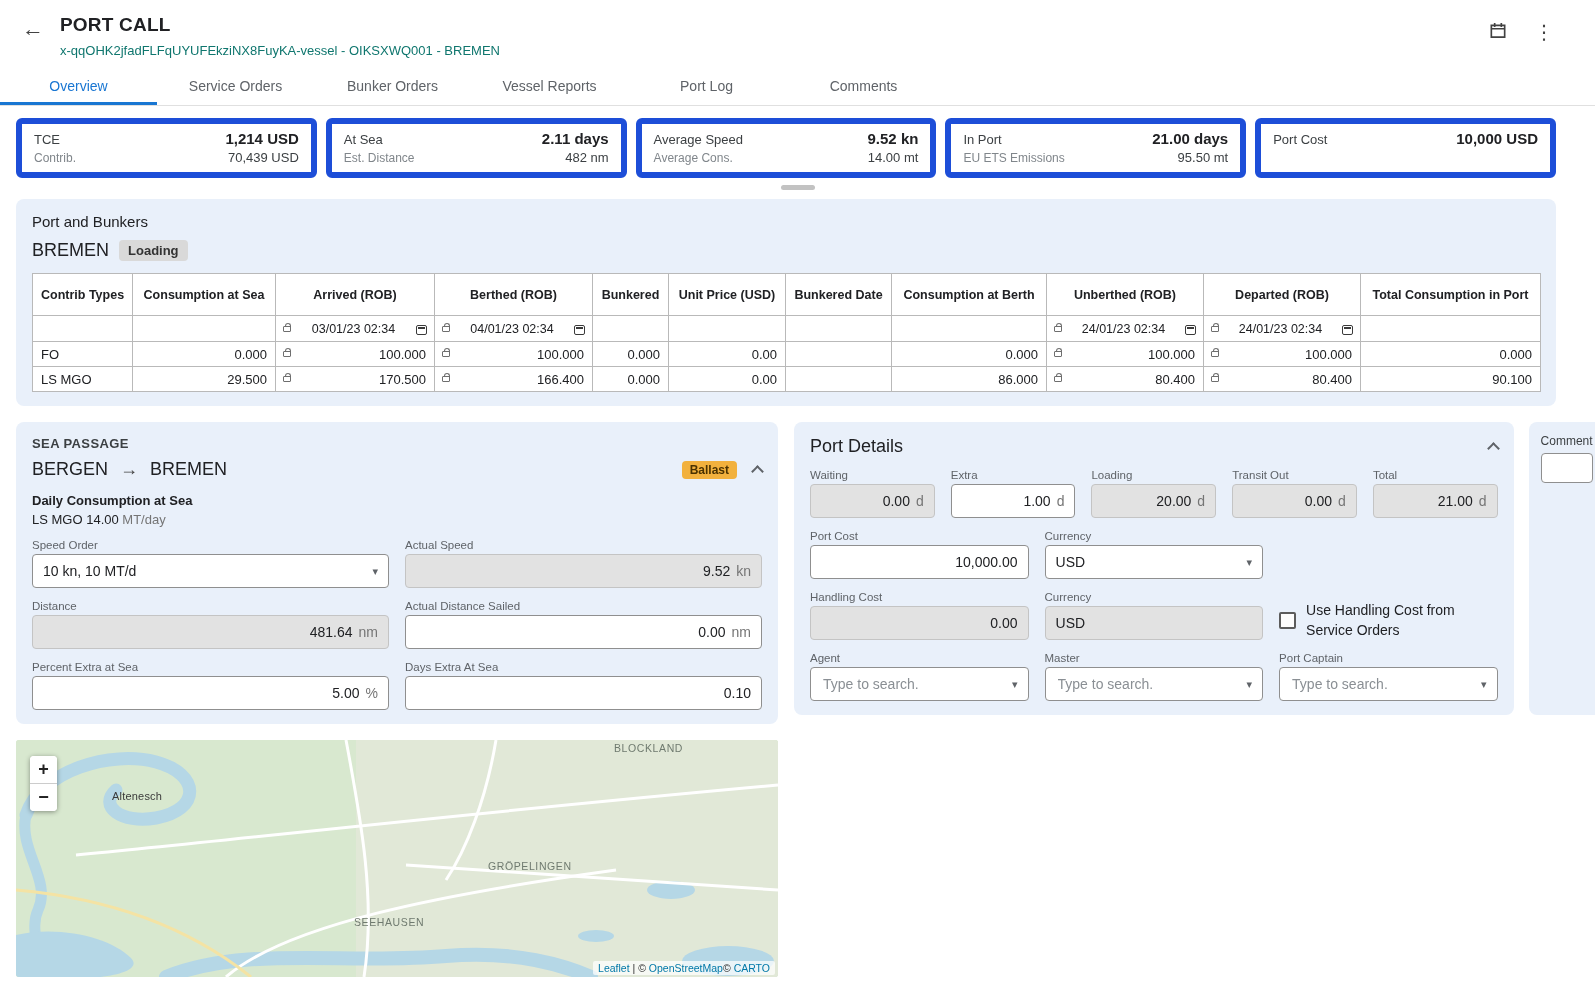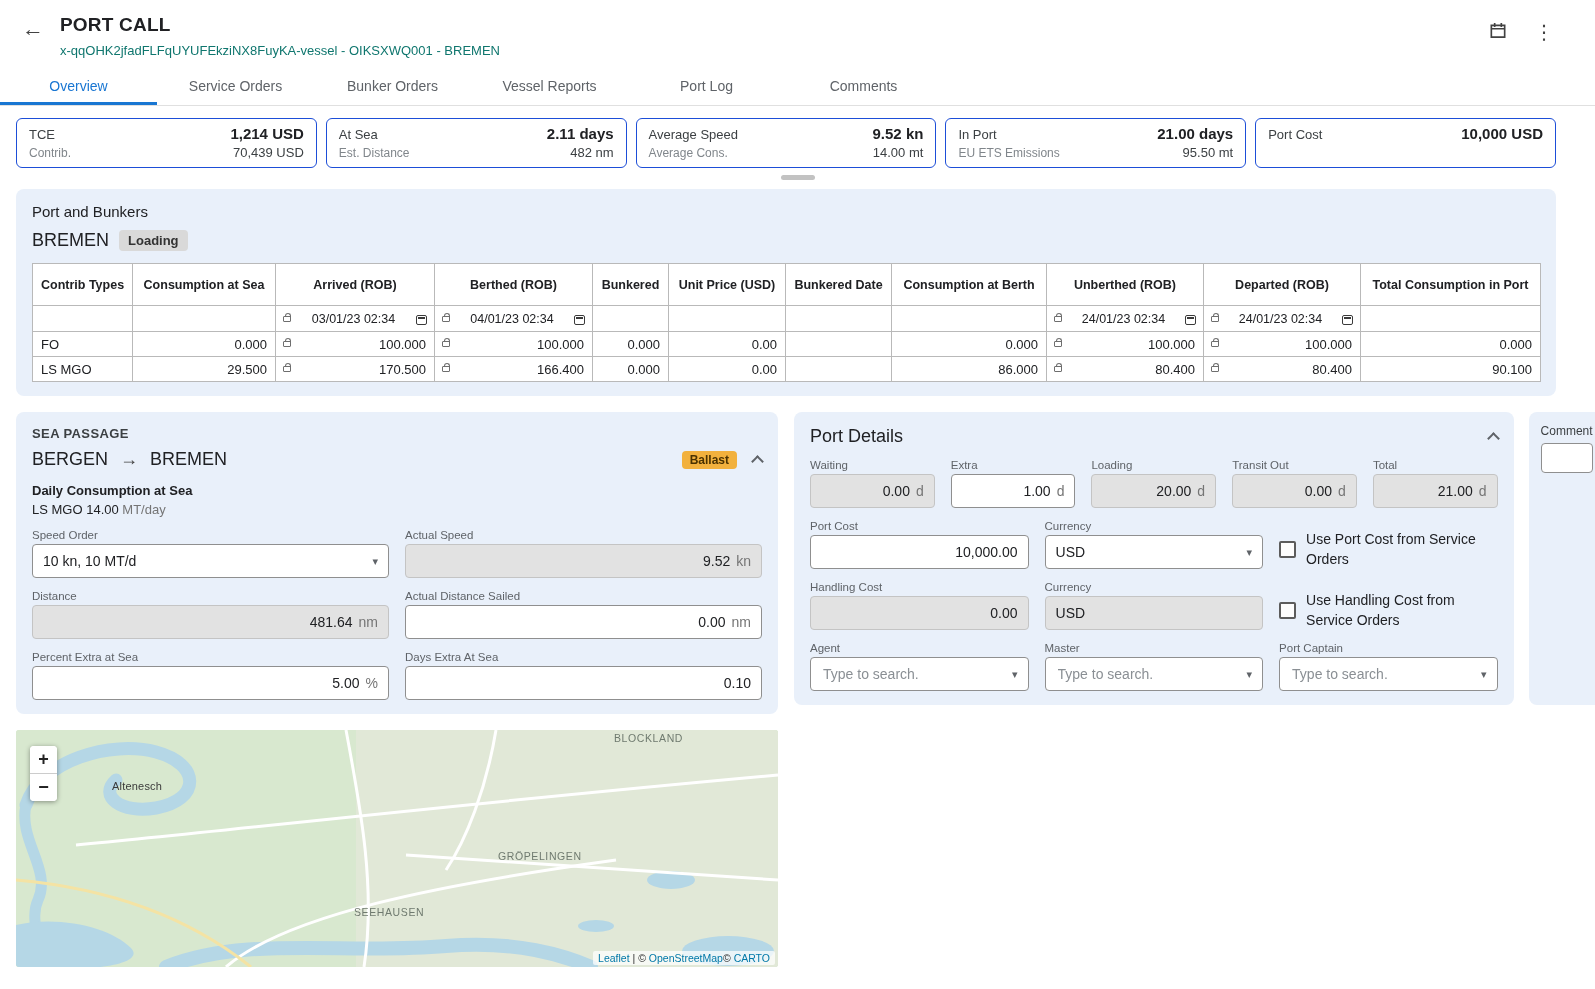--- a/index.html
+++ b/index.html
@@ -28,21 +28,21 @@
 
   
   .tabs{display:flex;border-bottom:1px solid #e0e0e0;height:40px;margin-top:2px}
   .tab{min-width:157px;display:flex;align-items:center;justify-content:center;
        font-size:14px;font-weight:500;color:#5f6368;position:relative}
   .tab.active{color:var(--accent)}
   .tab.active::after{content:"";position:absolute;left:0;right:0;bottom:0;height:3px;background:var(--accent)}
 
   
   .kpis{display:flex;gap:9px;margin:12px 39px 0 16px}
-  .kpi{flex:1;border:1px solid #1d4ed8;border-radius:6px;padding:6px 12px 7px;background:#fff;min-height:47px}
+  .kpi{flex:1;border:6px solid #1d4ed8;border-radius:6px;padding:6px 12px 7px;background:#fff;min-height:47px}
   .kpi-line{display:flex;justify-content:space-between;align-items:baseline}
   .kpi-label{font-size:13px;color:#3c4043}
   .kpi-value{font-size:15px;font-weight:700;color:#202124}
   .kpi-line.sub{margin-top:3px}
   .kpi-line.sub .kpi-label{font-size:12px;color:#80868b}
   .kpi-line.sub .kpi-value{font-size:13px;font-weight:400;color:#3c4043}
 
   .drag-handle{width:34px;height:5px;border-radius:3px;background:#c2c2c2;margin:7px auto 9px}
 
   
@@ -440,21 +440,21 @@
           <path d="M390,125 L762,150"></path>
           <path d="M210,237 C270,185 420,155 600,130"></path>
           <path d="M480,0 C470,60 450,110 430,140"></path>
         </g>
         <g fill="none" stroke="#f4e3a4" stroke-width="3">
           <path d="M0,150 C90,158 170,185 235,237"></path>
         </g>
       </svg>
       <span class="maplabel" style="left:598px;top:2px" data-interactable="false">BLOCKLAND</span>
       <span class="maplabel dark" style="left:96px;top:50px" data-interactable="false">Altenesch</span>
-      <span class="maplabel" style="left:482px;top:120px" data-interactable="false">GRÖPELINGEN</span>
+      <span class="maplabel" style="left:472px;top:120px" data-interactable="false">GRÖPELINGEN</span>
       <span class="maplabel" style="left:338px;top:176px" data-interactable="false">SEEHAUSEN</span>
       <div class="zoomctl" data-interactable="false">
         <button class="zoombtn" data-interactable="true">+</button>
         <div class="sep" data-interactable="false"></div>
         <button class="zoombtn" data-interactable="true">−</button>
       </div>
       <div class="attrib" data-interactable="false"><a data-interactable="true">Leaflet</a><span data-interactable="false"> | © </span><a data-interactable="true">OpenStreetMap</a><span data-interactable="false">© </span><a data-interactable="true">CARTO</a></div>
     </div>
   </div>
 
@@ -510,24 +510,20 @@
               <span class="rv" data-interactable="false">10,000.00</span>
             </div>
         </div>
         <div>
           <span class="flabel" data-interactable="false">Currency</span>
           <div class="fld sel" data-interactable="true">
               <span class="sv" data-interactable="false">USD</span>
               <span class="dd" data-interactable="false">▾</span>
             </div>
         </div>
-        <div class="cbrow">
-          <span class="cb" data-interactable="true"></span>
-          <span class="cblabel" data-interactable="false">Use Port Cost from Service Orders</span>
-        </div>
       </div>
 
       <div class="pd-row">
         <div>
           <span class="flabel" data-interactable="false">Handling Cost</span>
           <div class="fld disabled" data-interactable="false">
               <span class="rv" data-interactable="false">0.00</span>
             </div>
         </div>
         <div>

